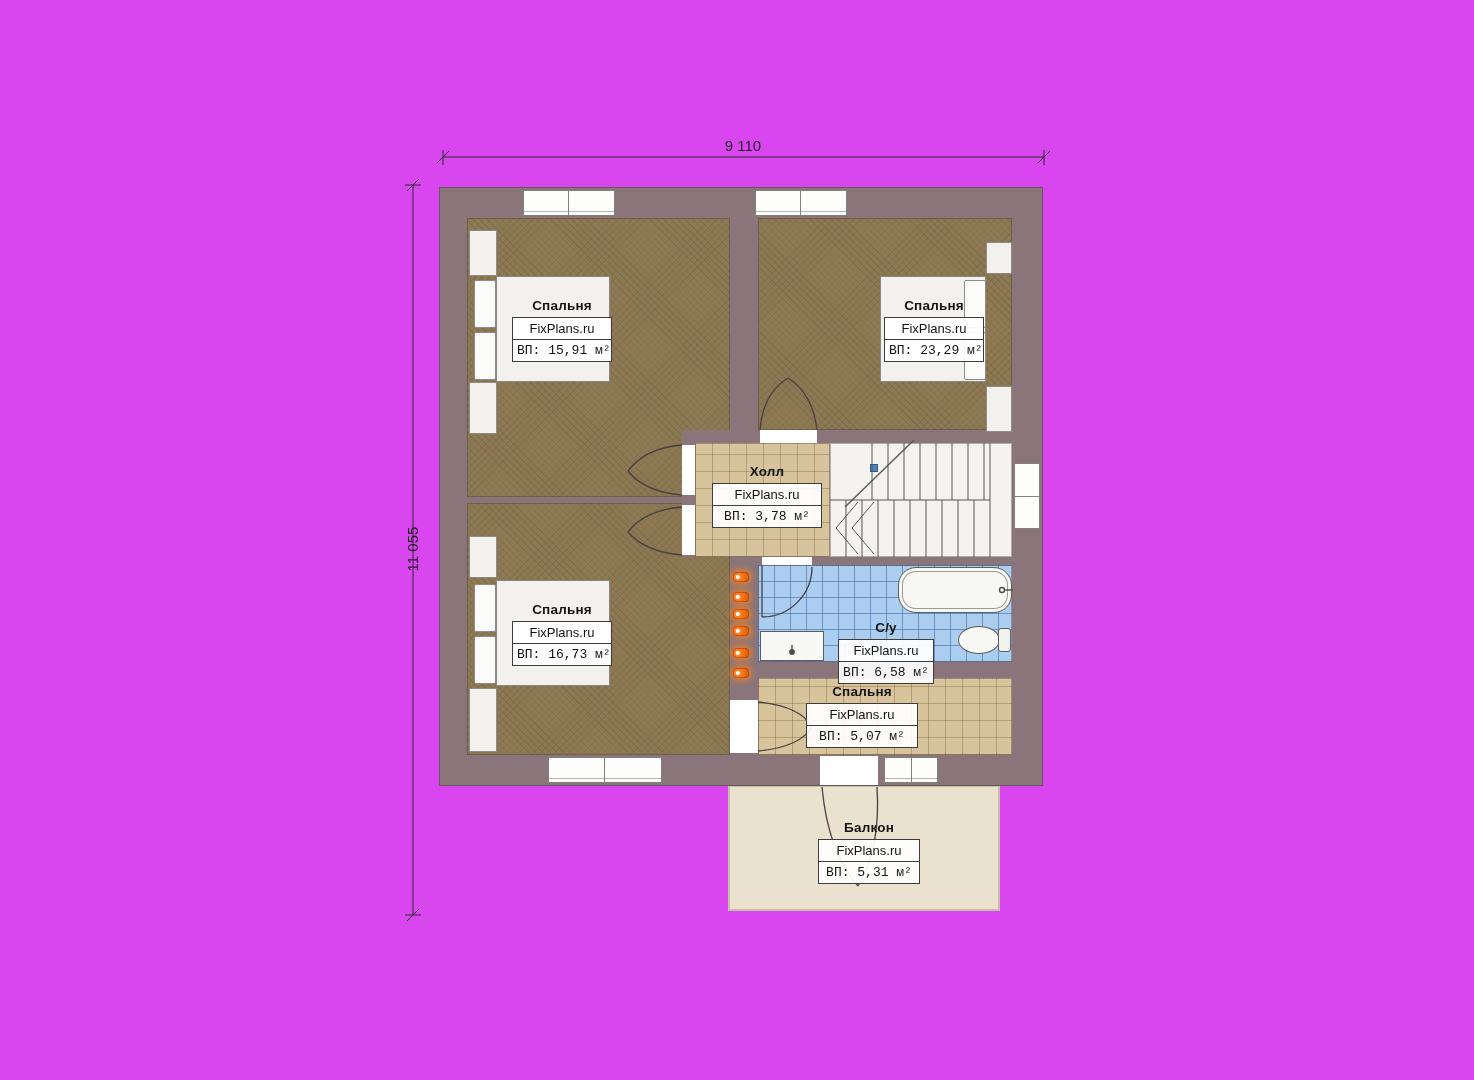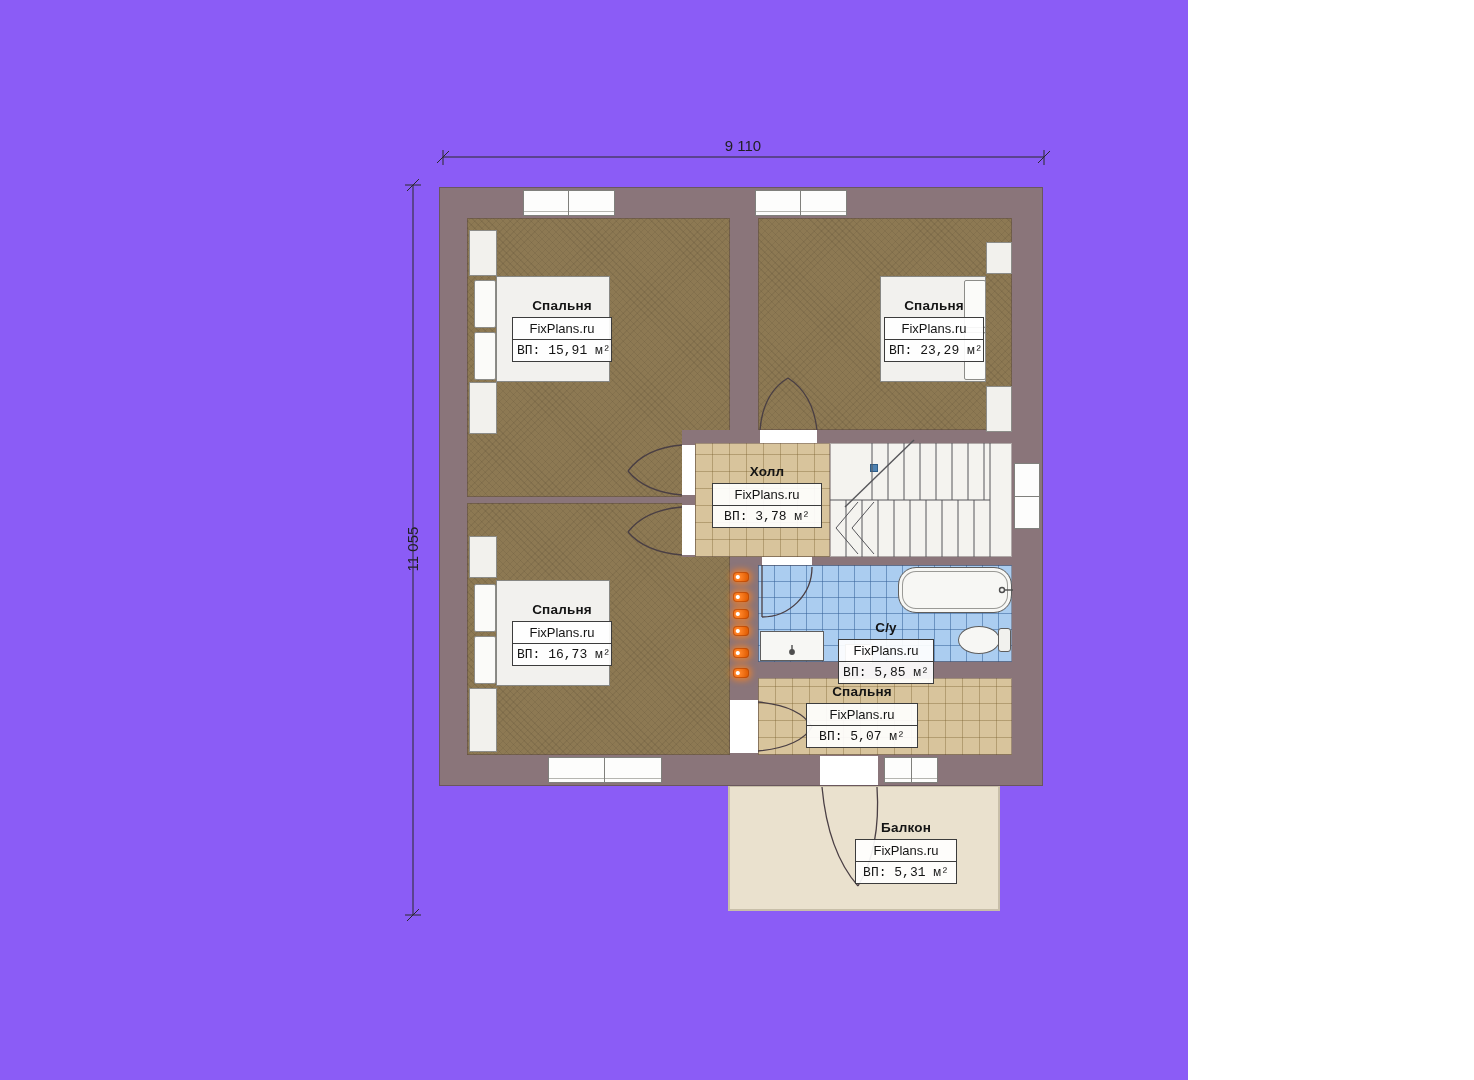--- a/index.html
+++ b/index.html
@@ -1,16 +1,16 @@
 <!DOCTYPE html>
 <html><head>
 <meta charset="utf-8">
 <style>
   html,body{margin:0;padding:0;background:#fff;}
-  #canvas{position:relative;width:1188px;height:1080px;background:#8b5cf6;overflow:hidden;
+  #canvas{position:relative;width:1474px;height:1080px;background:#d946ef;overflow:hidden;
           font-family:"Liberation Sans", sans-serif;}
   .abs{position:absolute;}
   
   .building{background:#8a757a;outline:1px solid #6a575d;}
   .wall{background:#8a757a;}
   
   .floor{box-shadow:inset 0 0 0 1px rgba(74,58,63,.40);}
   .floor-bedroom{
     background-color:#8d7953;
     background-image:
@@ -219,33 +219,33 @@
     <div class="rbox">
       <div class="rrow">FixPlans.ru</div>
       <div class="rrow">ВП: 3,78 м²</div>
     </div>
   </div>
 
   <div class="abs rlabel" style="left:838px;top:618px;width:96px;">
     <div class="rname">С/у</div>
     <div class="rbox">
       <div class="rrow">FixPlans.ru</div>
-      <div class="rrow">ВП: 5,85 м²</div>
+      <div class="rrow">ВП: 6,58 м²</div>
     </div>
   </div>
 
   <div class="abs rlabel" style="left:806px;top:682px;width:112px;">
     <div class="rname">Спальня</div>
     <div class="rbox">
       <div class="rrow">FixPlans.ru</div>
       <div class="rrow">ВП: 5,07 м²</div>
     </div>
   </div>
 
-  <div class="abs rlabel" style="left:855px;top:818px;width:102px;text-align:center;">
+  <div class="abs rlabel" style="left:818px;top:818px;width:102px;text-align:center;">
     <div class="rname">Балкон</div>
     <div class="rbox">
       <div class="rrow">FixPlans.ru</div>
       <div class="rrow">ВП: 5,31 м²</div>
     </div>
   </div>
 
 </div>
 
 </body></html>

